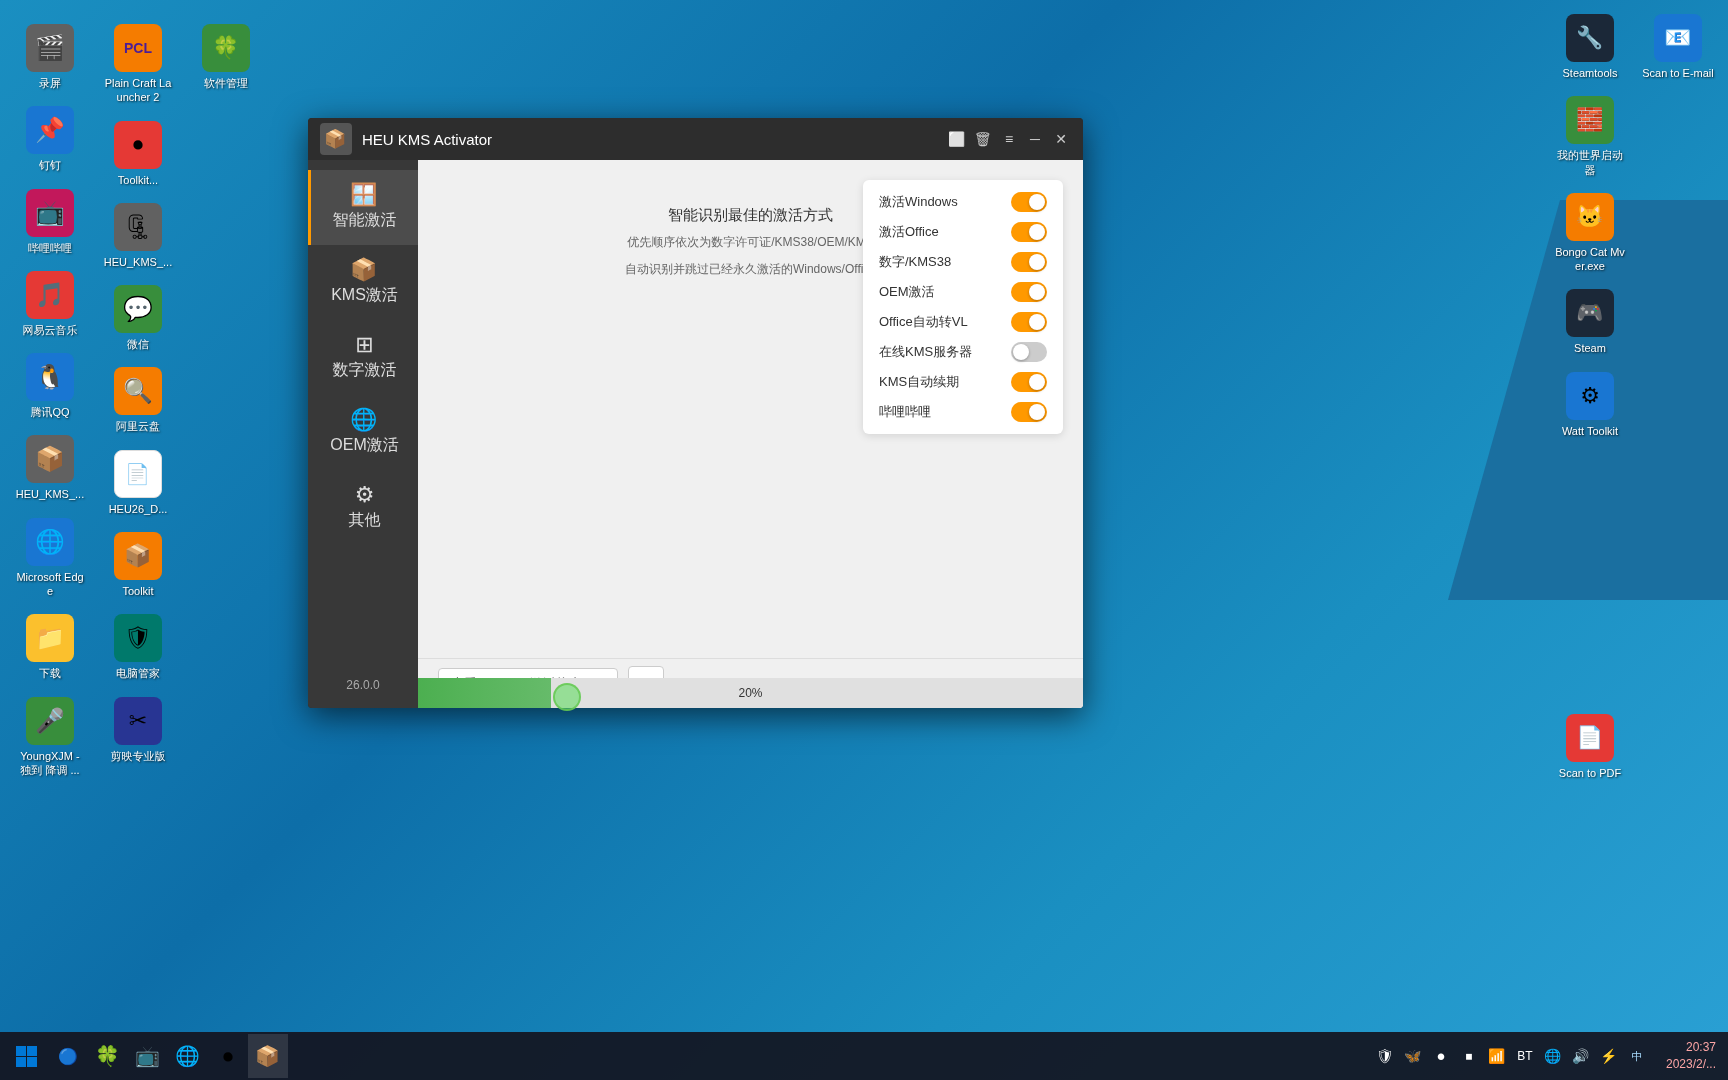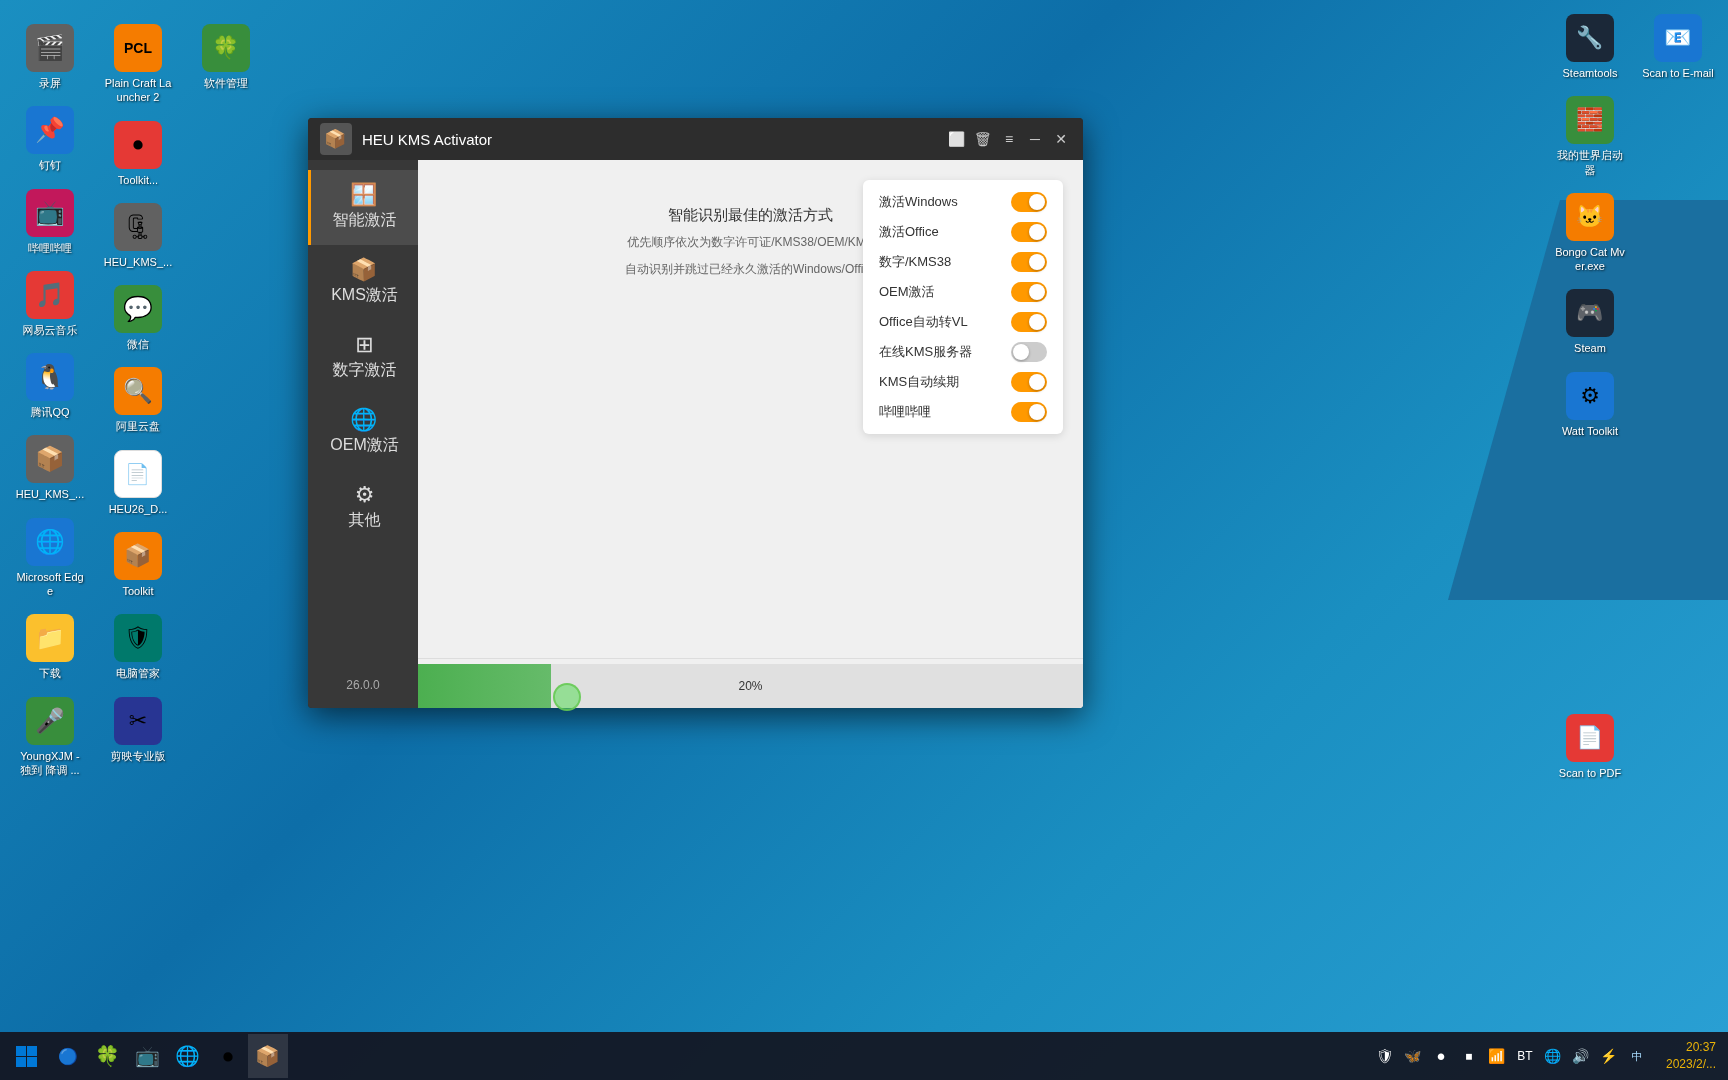--- a/index.html
+++ b/index.html
@@ -340,21 +340,21 @@
       cursor: pointer;
       font-size: 18px;
     }
 
     
     .progress-area {
       position: absolute;
       bottom: 0;
       left: 110px;
       right: 0;
-      height: 44px;
+      height: 30px;
       background: #e0e0e0;
       display: flex;
       align-items: center;
     }
 
     .progress-bar {
       height: 100%;
       background: linear-gradient(90deg, #4caf50, #66bb6a);
       position: relative;
     }
@@ -426,21 +426,21 @@
       height: 26px;
       display: flex;
       align-items: center;
       justify-content: center;
       font-size: 14px;
       color: white;
       cursor: pointer;
     }
 
     .taskbar-clock {
-      color: #eab308;
+      color: #fca5a5;
       font-size: 12px;
       text-align: right;
       padding: 0 8px;
       line-height: 1.4;
     }
 
     
     .bg-shape {
       position: absolute;
       right: 0;
@@ -507,21 +507,21 @@
     <div class="desktop-icon">
       <div class="icon-img ic-yellow" style="font-size:24px; align-items:center; display:flex; justify-content:center;">📁</div>
       <span class="icon-label">下载</span>
     </div>
     <div class="desktop-icon">
       <div class="icon-img ic-green" style="font-size:24px; align-items:center; display:flex; justify-content:center;">🎤</div>
       <span class="icon-label">YoungXJM - 独到 降调 ...</span>
     </div>
 
     <div class="desktop-icon">
-      <div class="icon-img ic-orange" style="font-size:24px; align-items:center; display:flex; justify-content:center; color:#000000; font-weight:bold; font-size:14px;">PCL</div>
+      <div class="icon-img ic-orange" style="font-size:24px; align-items:center; display:flex; justify-content:center; color:#4c1d95; font-weight:bold; font-size:14px;">PCL</div>
       <span class="icon-label">Plain Craft Launcher 2</span>
     </div>
     <div class="desktop-icon">
       <div class="icon-img ic-red" style="font-size:20px; align-items:center; display:flex; justify-content:center;">⏺</div>
       <span class="icon-label">Toolkit...</span>
     </div>
     <div class="desktop-icon">
       <div class="icon-img ic-grey" style="font-size:24px; align-items:center; display:flex; justify-content:center;">🗜</div>
       <span class="icon-label">HEU_KMS_...</span>
     </div>

